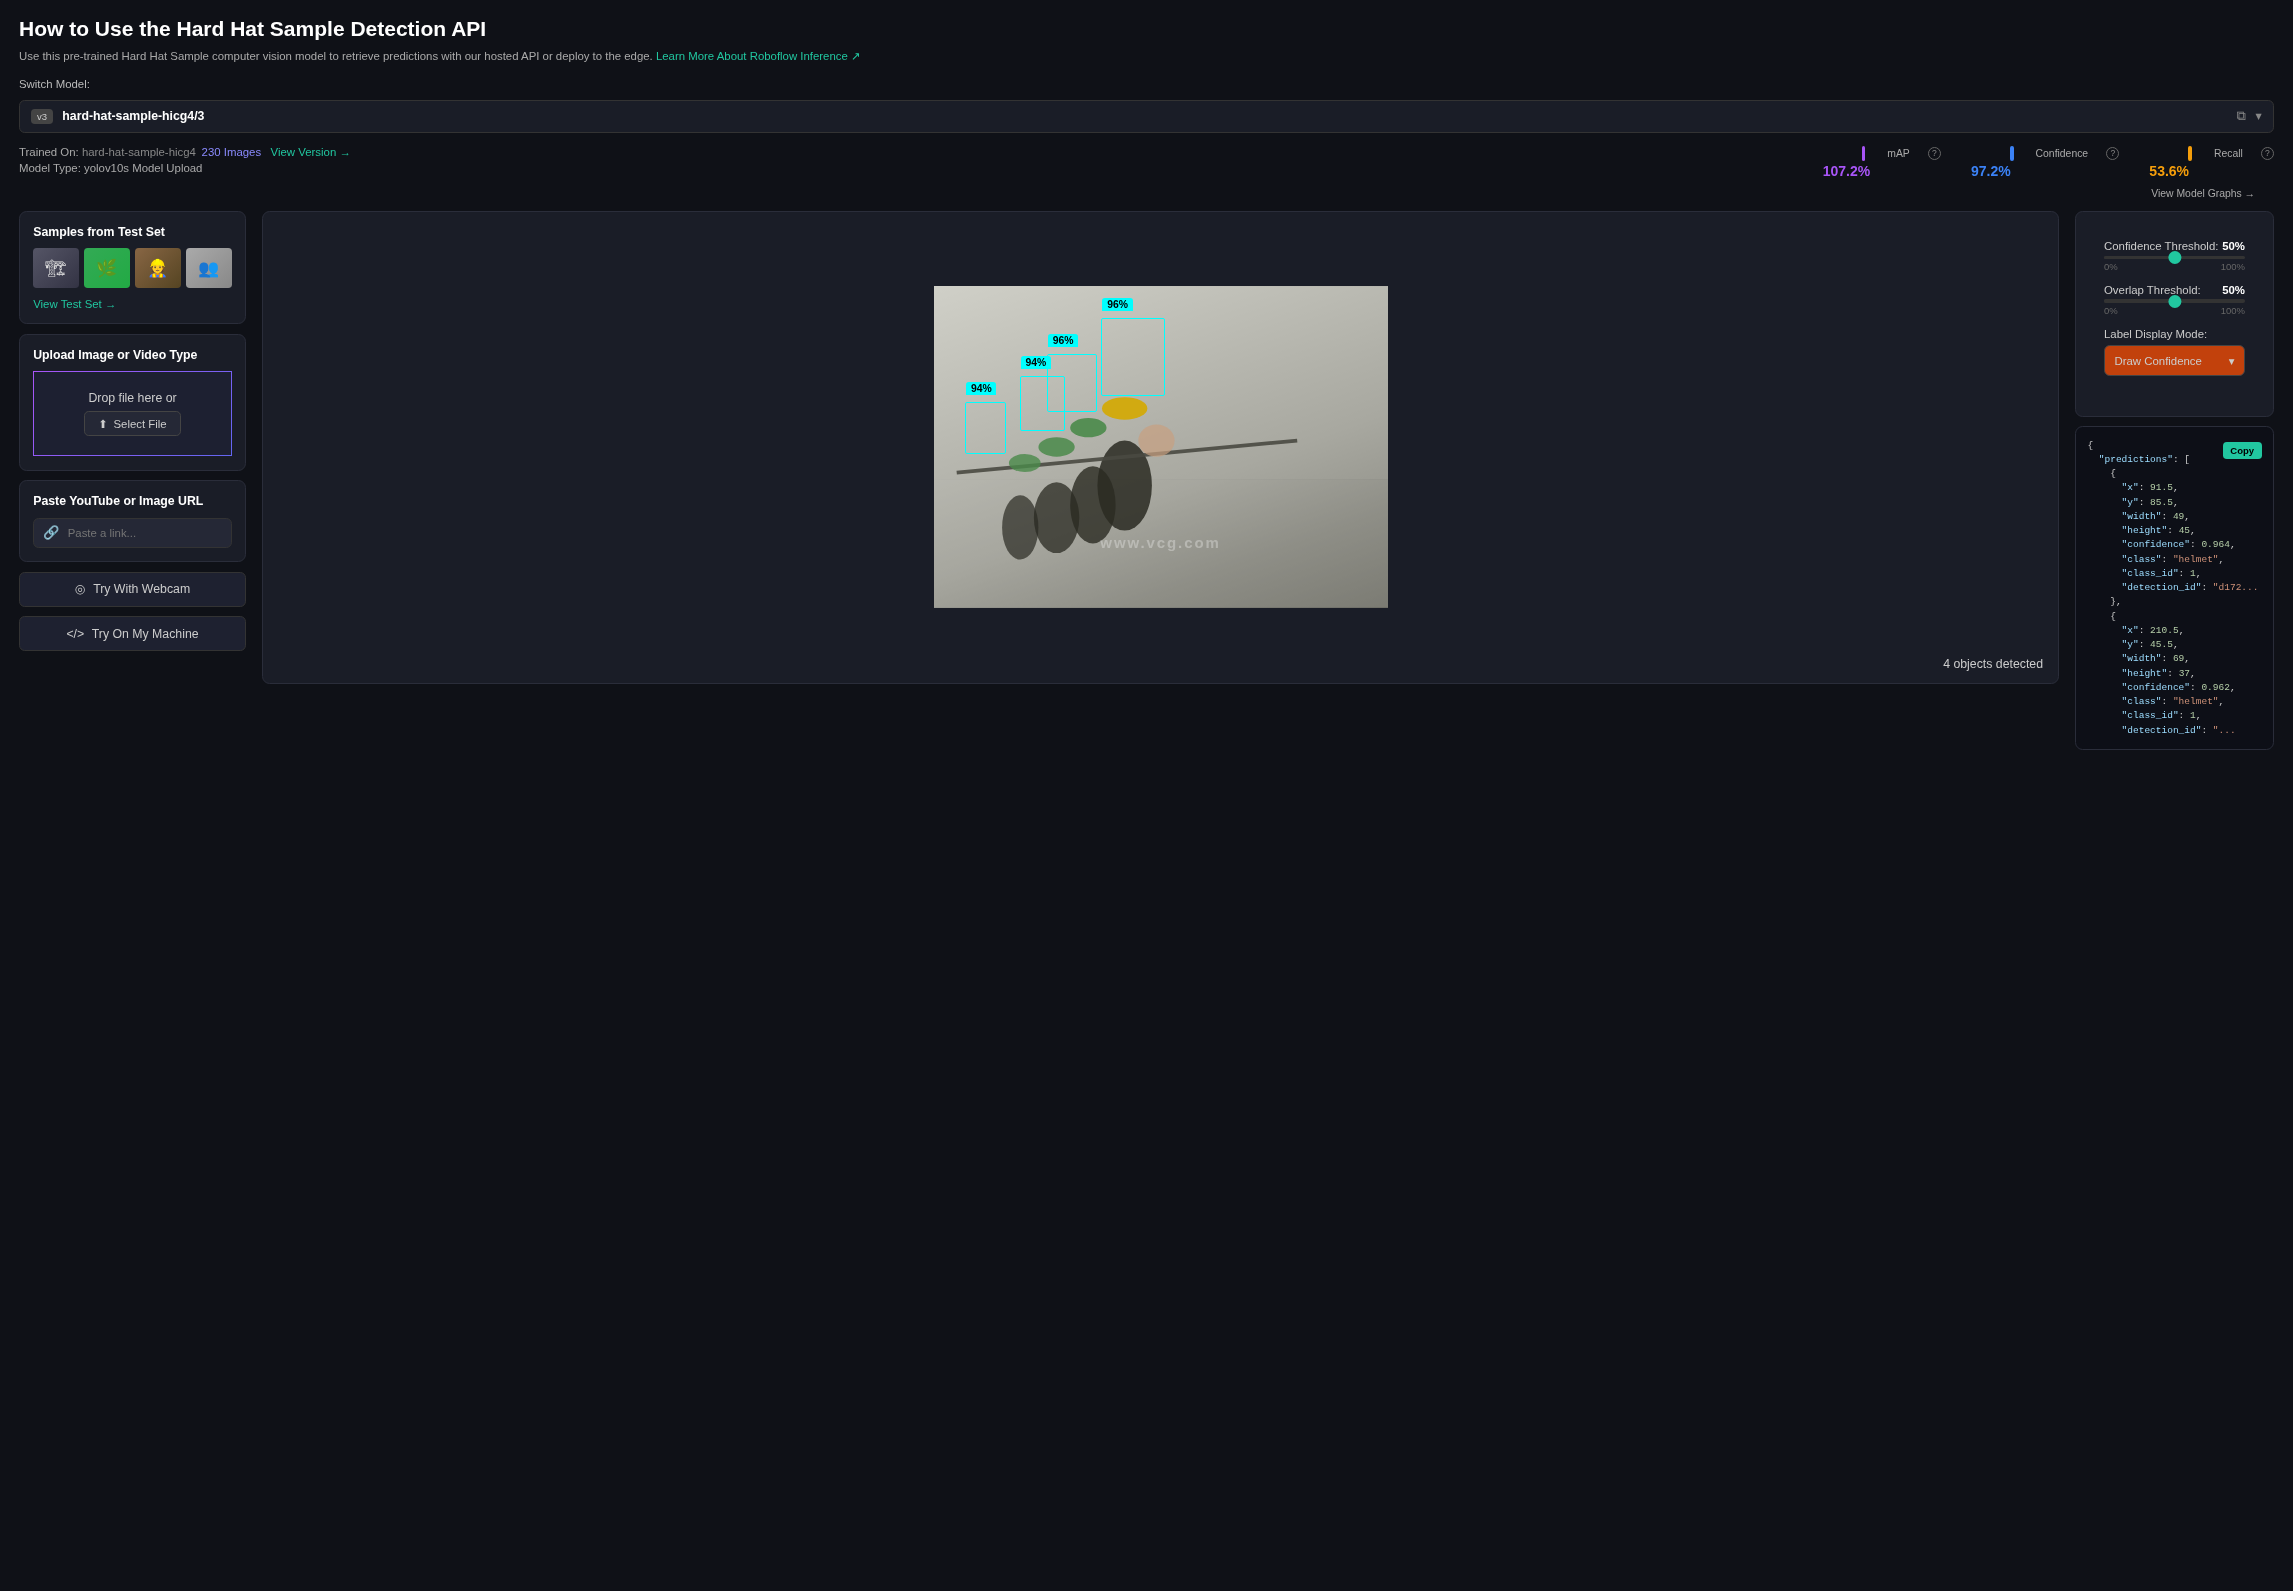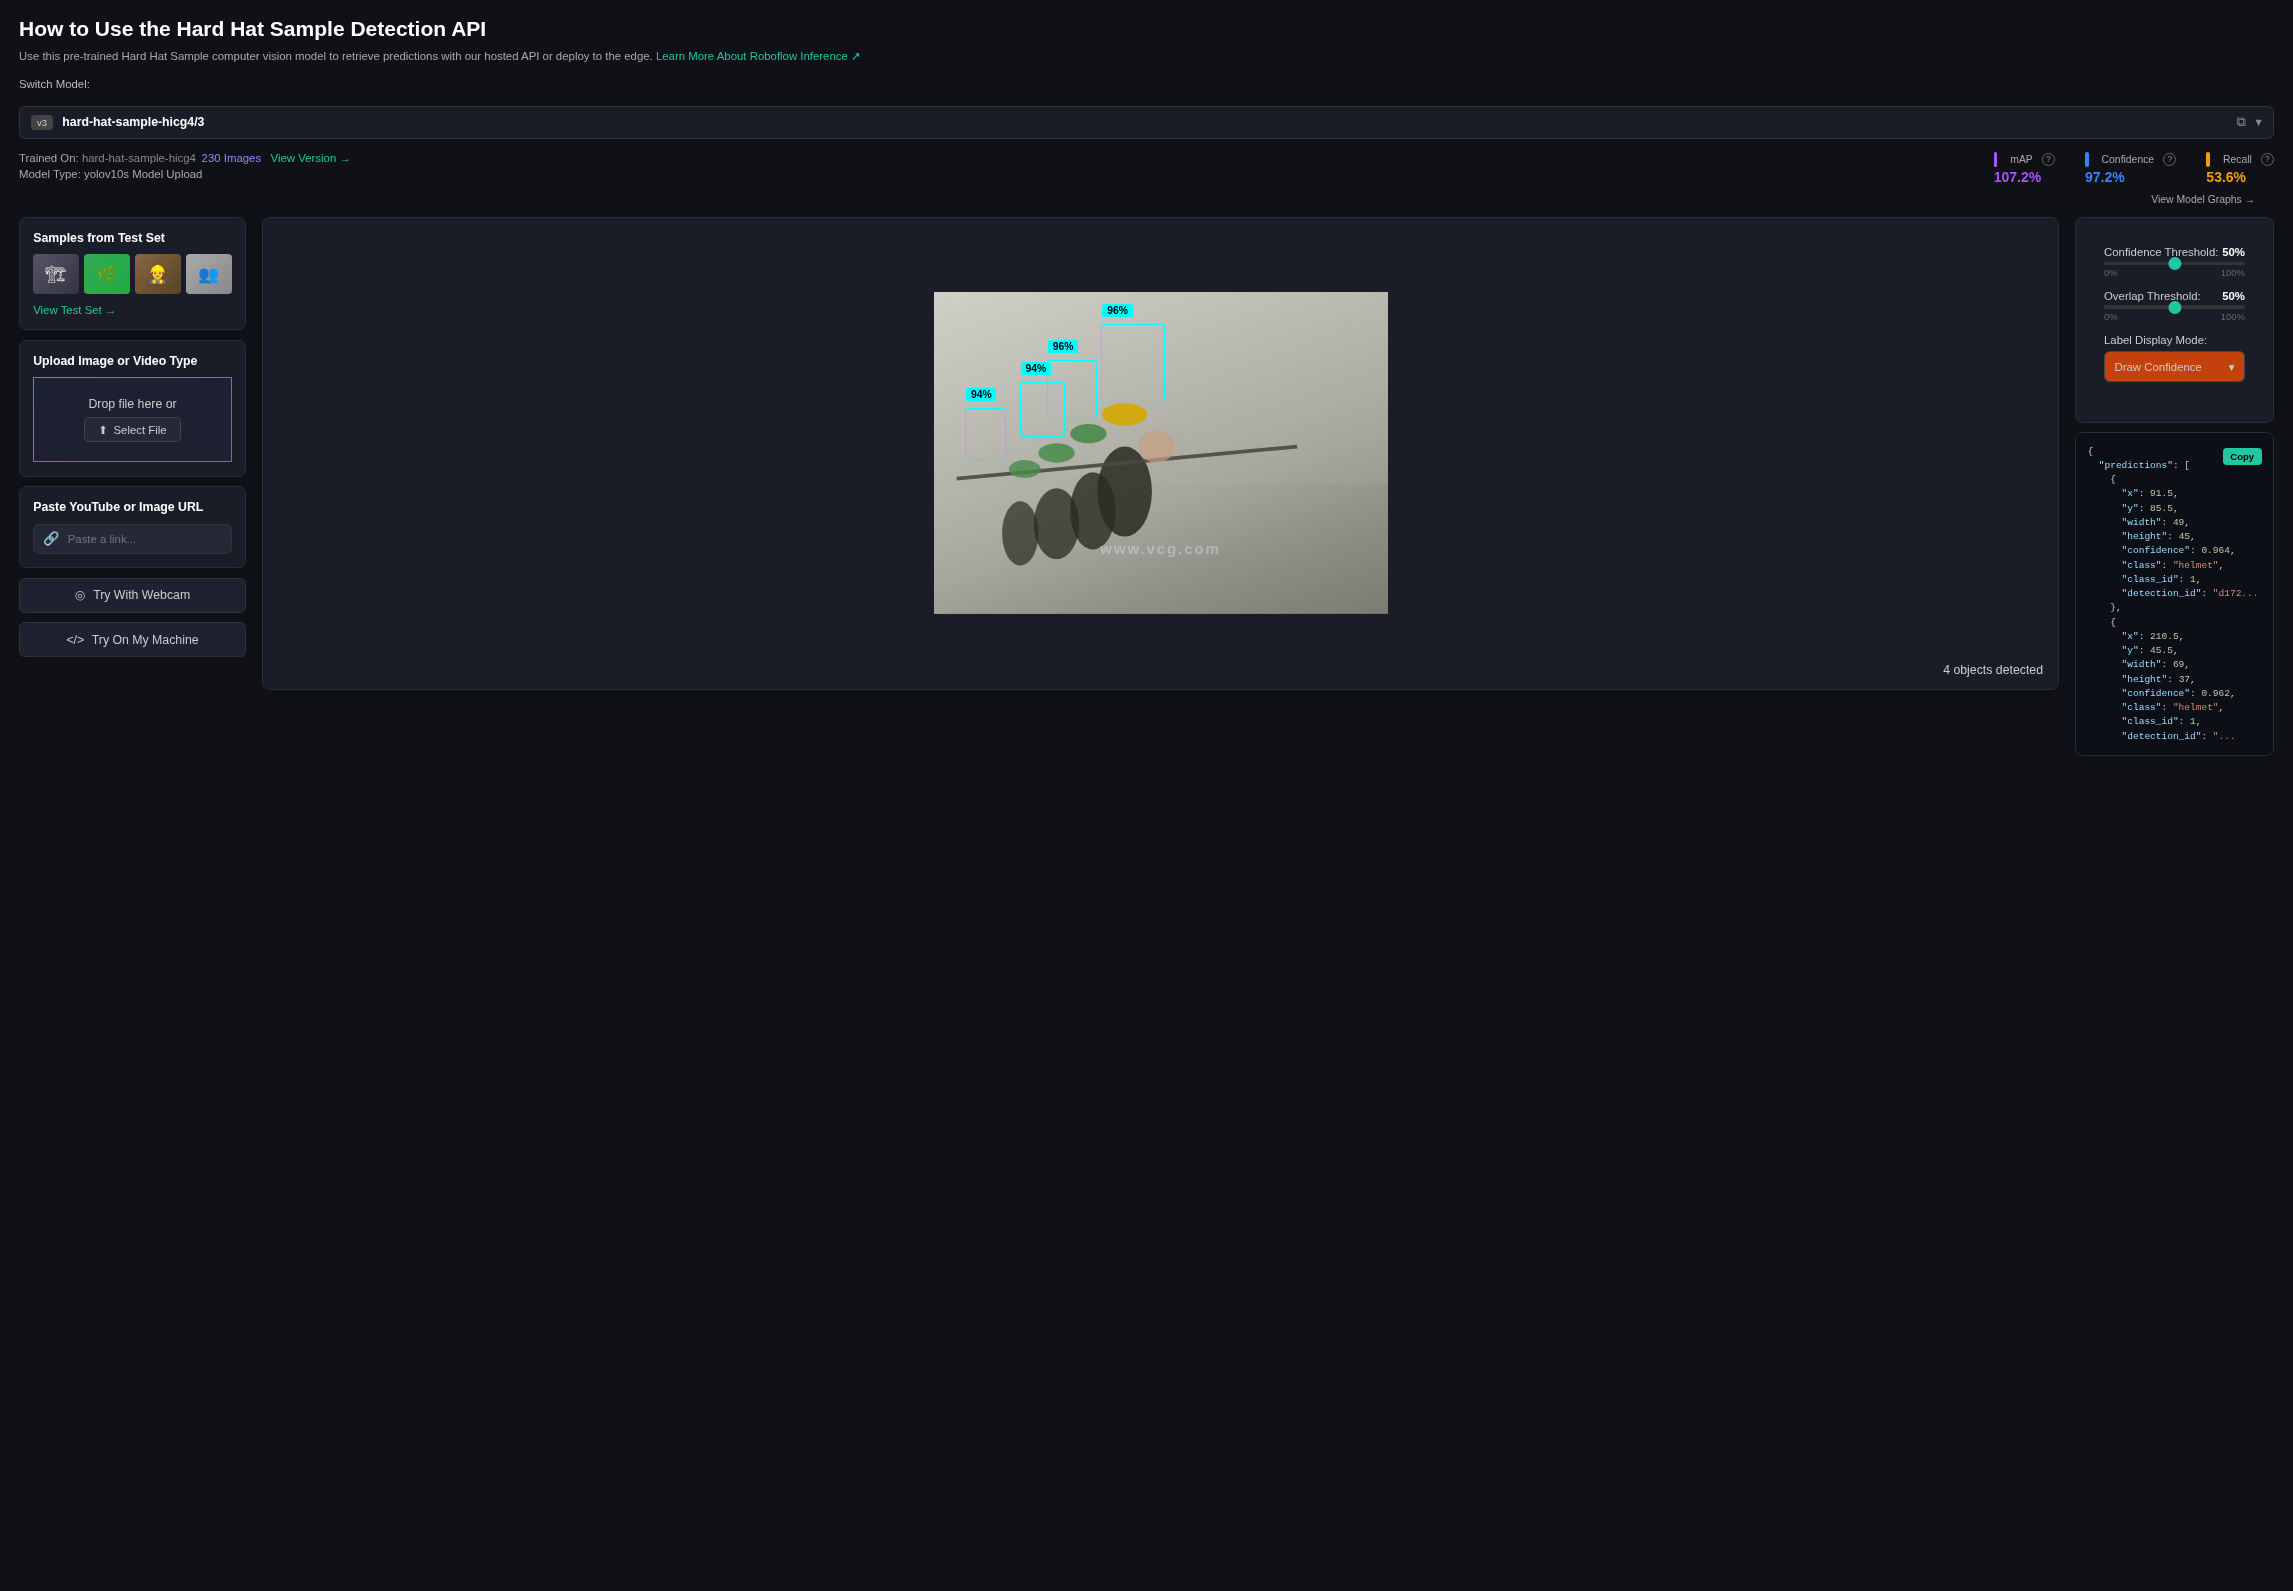--- a/index.html
+++ b/index.html
@@ -22,21 +22,21 @@
       color: #aaa;
       margin-bottom: 15px;
     }
     .subtitle a {
       color: #21c7a0;
       text-decoration: none;
     }
     .switch-model-label {
       font-size: 11.4px;
       color: #bbb;
-      margin-bottom: 16px;
+      margin-bottom: 10px;
     }
     .model-selector {
       display: flex;
       align-items: center;
       background: #1a1d27;
       border: 0.9px solid #333;
       border-radius: 5.7px;
       padding: 7.6px 11.4px;
       margin-bottom: 13.2px;
       cursor: pointer;
@@ -74,22 +74,23 @@
     .model-info .images { color: #8b8bff; margin-left: 5.7px; margin-right: 9.5px; }
     .model-info .view-version { color: #21c7a0; }
     .metric {
       text-align: left;
     }
     .metric .label {
       font-size: 10.4px;
       color: #aaa;
       display: flex;
       align-items: center;
-      gap: 9px;
+      gap: 18px;
       margin-bottom: 1.9px;
+      margin-left: 39px;
     }
     .metric .value {
       font-size: 14px;
       font-weight: 700;
     }
     .metric .value.purple { color: #a855f7; }
     .metric .value.blue { color: #3b82f6; }
     .metric .value.orange { color: #f59e0b; }
     .metric .bar {
       width: 3.8px;

